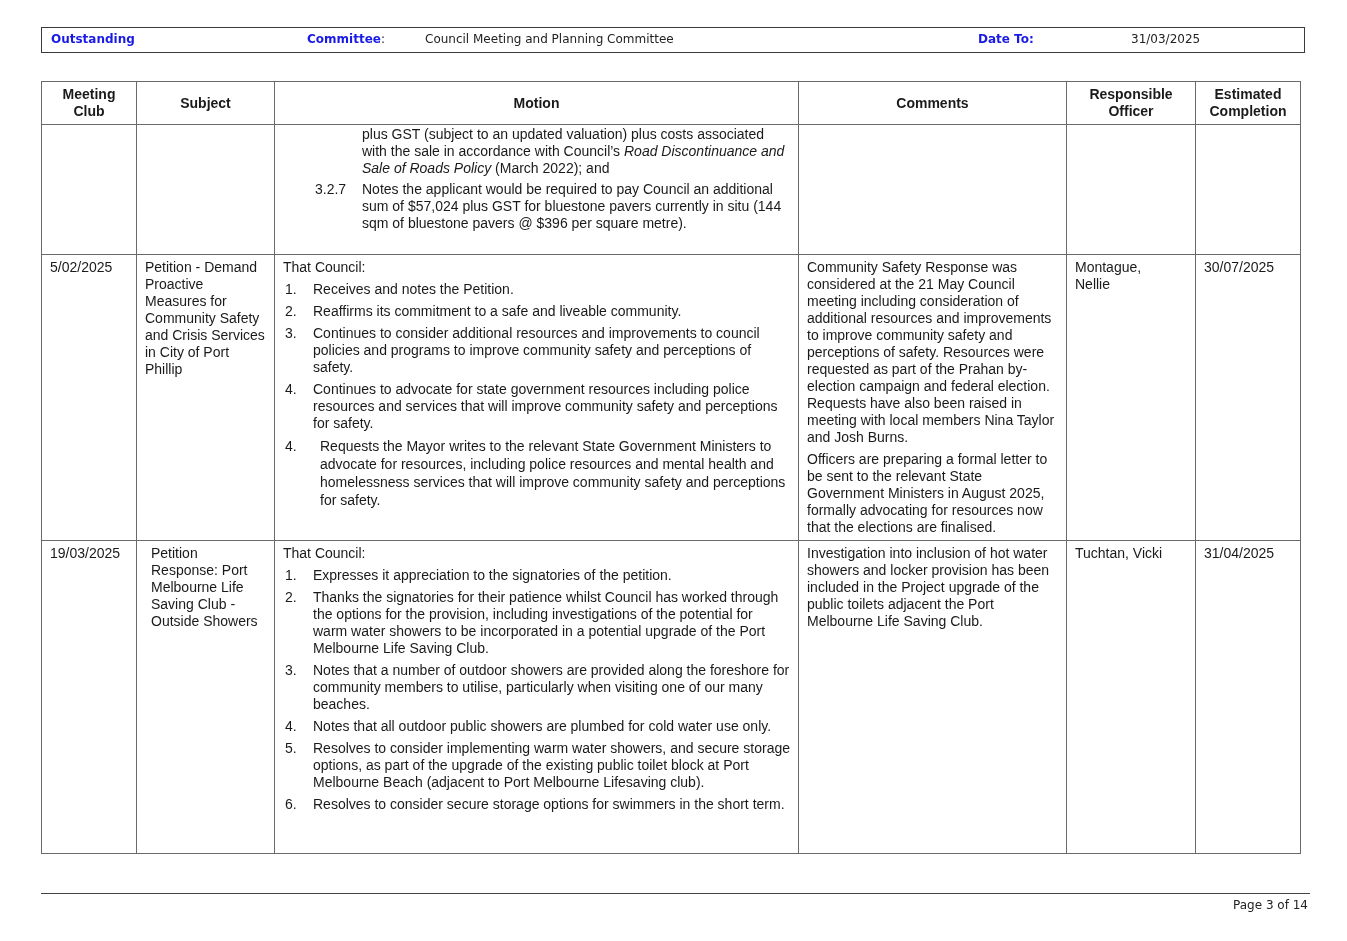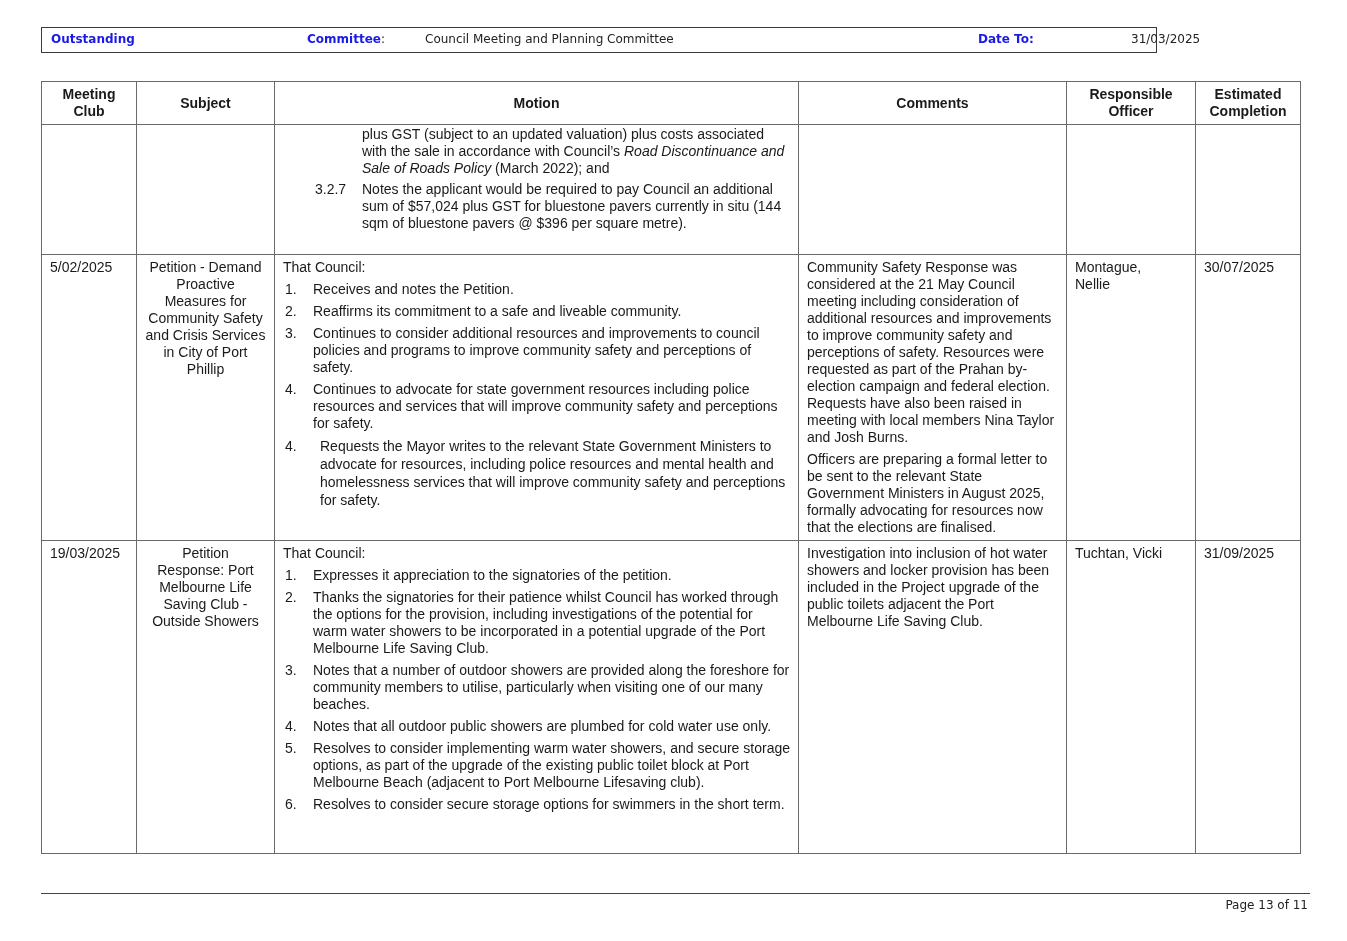--- a/index.html
+++ b/index.html
@@ -1,27 +1,27 @@
 <!DOCTYPE html>
 <html><head>
 <meta charset="utf-8">
 <style>
   html, body { margin: 0; padding: 0; background: #ffffff; }
   body { width: 1347px; height: 941px; position: relative; overflow: hidden; font-family: "Liberation Sans", sans-serif; color: #1a1a1a; }
 
-  .hdr-box { position: absolute; left: 41px; top: 27px; width: 1116px; height: 26px; border: 1.5px solid #3a3a3a; box-sizing: border-box; font-family: "DejaVu Sans", sans-serif; font-size: 12px; }
+  .hdr-box { position: absolute; left: 41px; top: 27px; width: 1264px; height: 26px; border: 1.5px solid #3a3a3a; box-sizing: border-box; font-family: "DejaVu Sans", sans-serif; font-size: 12px; }
   .hdr-box span { position: absolute; top: 4px; white-space: nowrap; }
   .hdr-blue { color: #1a1ae6; font-weight: bold; }
   .hdr-plain { color: #222; }
 
   table.main { position: absolute; left: 41px; top: 81px; width: 1259px; border-collapse: collapse; table-layout: fixed; font-size: 14px; line-height: 17px; }
   table.main th, table.main td { border: 1.5px solid #6a6a6a; vertical-align: top; }
   table.main th { font-weight: bold; text-align: center; vertical-align: middle; height: 42px; padding: 0 4px; font-size: 14px; line-height: 17px; }
   table.main td { padding: 4px 8px 4px 8px; }
-  td.center { text-align: center; }
+  td.center { text-align: left; }
   td.date { padding-left: 9px; }
 
   .intro { margin: 0 0 5px 0; }
   ol.mot { list-style: none; margin: 0; padding: 0; }
   ol.mot li { position: relative; padding-left: 30px; margin-bottom: 5px; }
   ol.mot li .num { position: absolute; left: 2px; top: 0; }
   ol.mot li.wide { padding-left: 37px; }
 
   .cont { padding-left: 79px; }
   .sub { position: relative; padding-left: 79px; margin-top: 4px; }
@@ -111,19 +111,19 @@
           <li><span class="num">3.</span><span>Notes that a number of outdoor showers are provided along the foreshore for community members to utilise, particularly when visiting one of our many beaches.</span></li>
           <li><span class="num">4.</span><span>Notes that all outdoor public showers are plumbed for cold water use only.</span></li>
           <li><span class="num">5.</span><span>Resolves to consider implementing warm water showers, and secure storage options, as part of the upgrade of the existing public toilet block at Port Melbourne Beach (adjacent to Port Melbourne Lifesaving club).</span></li>
           <li style="margin-bottom:0;"><span class="num">6.</span><span>Resolves to consider secure storage options for swimmers in the short term.</span></li>
         </ol>
       </td>
       <td>
         <p class="cm">Investigation into inclusion of hot water showers and locker provision has been included in the Project upgrade of the public toilets adjacent the Port Melbourne Life Saving Club.</p>
       </td>
       <td>Tuchtan, Vicki</td>
-      <td>31/09/2025</td>
+      <td>31/04/2025</td>
     </tr>
   </tbody>
 </table>
 
 <div class="footer-line"></div>
-<div class="page-num">Page 13 of 11</div>
+<div class="page-num">Page 3 of 14</div>
 
 </body></html>

